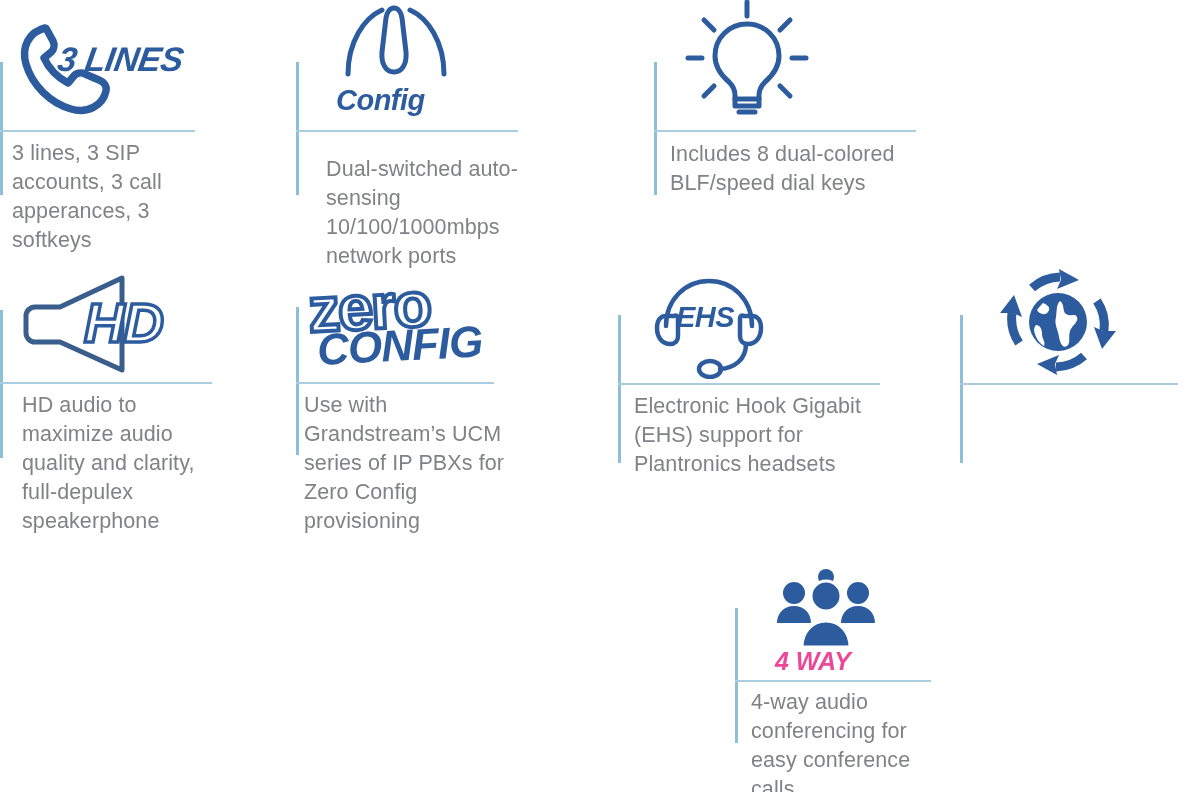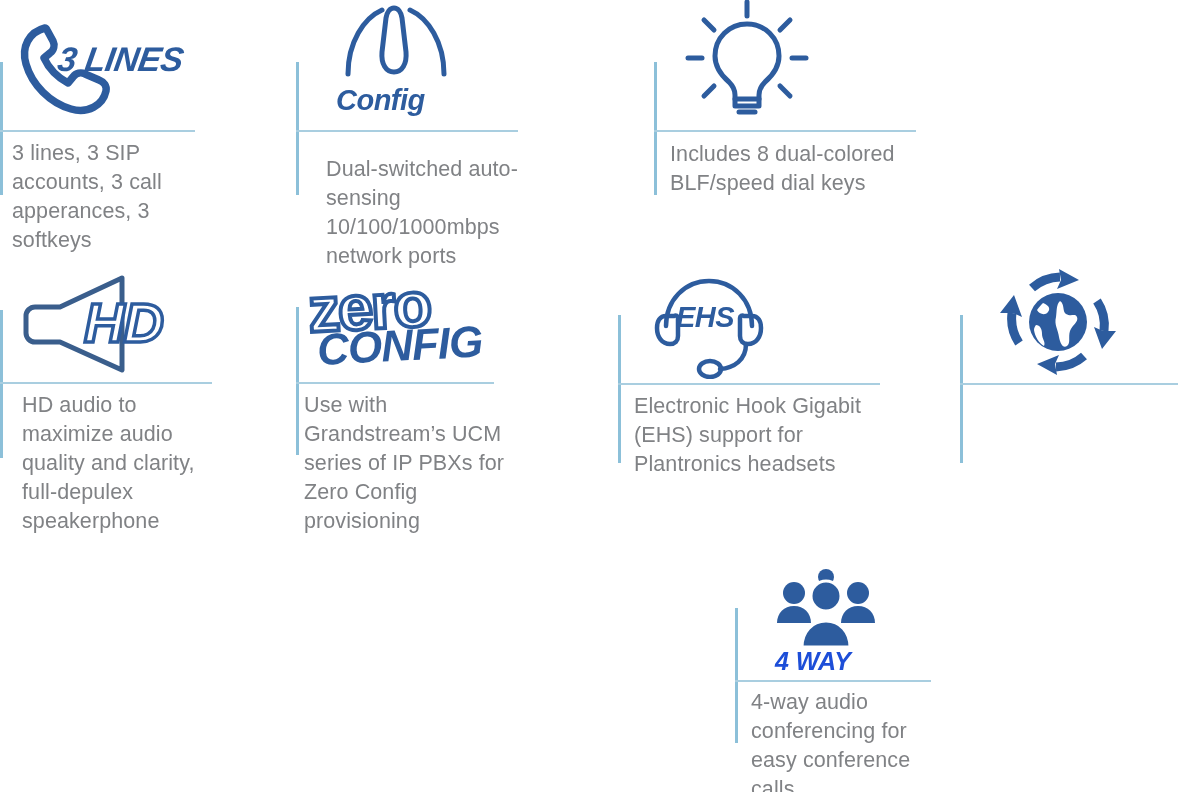--- a/index.html
+++ b/index.html
@@ -251,18 +251,18 @@
             <circle cx="85" cy="26" r="11"></circle>
             <path d="M68 56 C68 46 75 39 85 39 C95 39 102 46 102 56 Z"></path>
 
             <circle cx="53" cy="29" r="15" fill="#2D5C9E" stroke="#ffffff" stroke-width="3"></circle>
             <path d="M29 80 C29 65 39 54 53 54 C67 54 77 65 77 80 Z" fill="#2D5C9E" stroke="#ffffff" stroke-width="3"></path>
           </g>
         </svg>
       </span>
     </div>
     <div style="position:absolute; left:40px; top:92px; font-size:25px; font-weight:bold; font-style:italic;
-                font-family:'Liberation Sans', sans-serif; color:#1d4ed8; letter-spacing:0px;">4 WAY</div>
+                font-family:'Liberation Sans', sans-serif; color:#ec4899; letter-spacing:0px;">4 WAY</div>
 
     <div class="desc" style="left:16px; top:133px; width:200px;">4-way audio conferencing for easy conference calls</div>
   </div>
 
 </div>
 
 </body></html>

